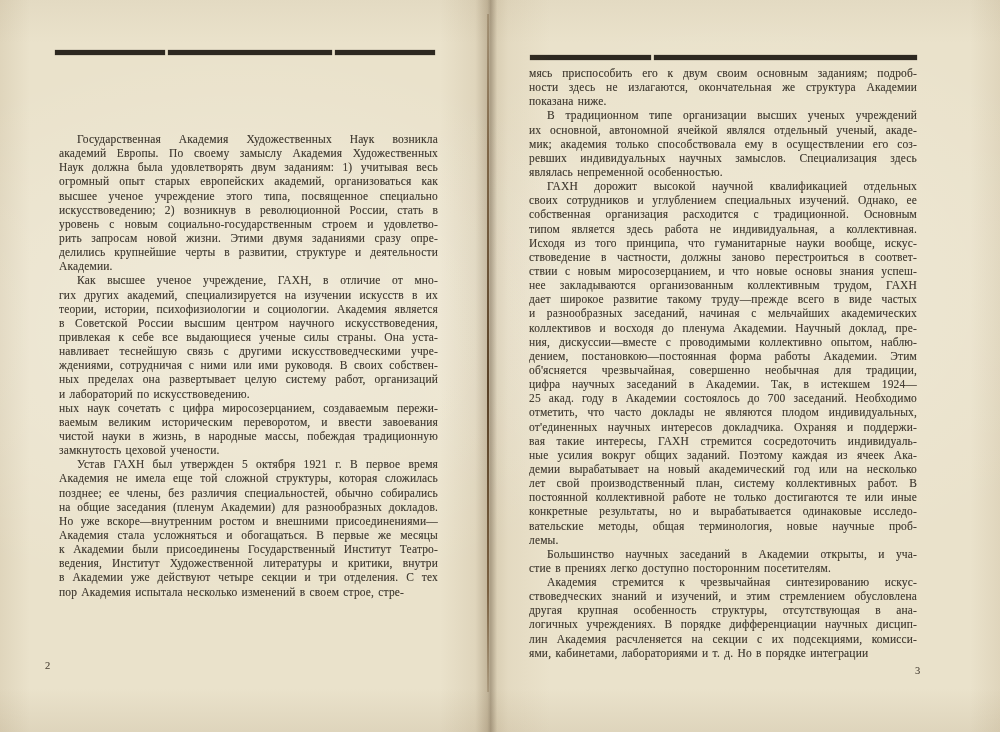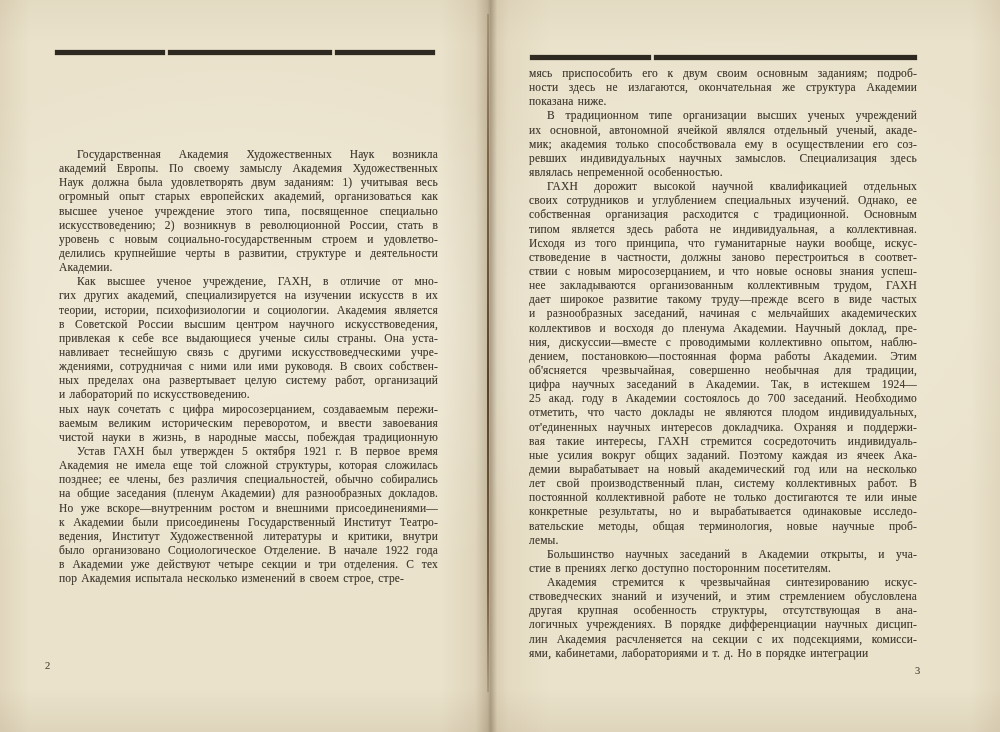--- a/index.html
+++ b/index.html
@@ -49,21 +49,21 @@
   
   .text-col{position:absolute;color:#423c33;font-size:11.5px;}
   .text-col .line{
     height:14.15px;line-height:14.15px;overflow:hidden;
     text-align:justify;text-align-last:justify;
     word-spacing:1.2px;letter-spacing:0.15px;
     text-shadow:0 0 0.5px rgba(66,60,48,0.45);
   }
   .text-col .line.para-end{text-align-last:left;}
   .text-col .line.indent{text-indent:18px;}
-  .col-left{left:59px;top:147px;width:379px;}
+  .col-left{left:59px;top:132px;width:379px;}
   .col-right{left:529px;top:66px;width:388px;}
   .page-number{
     position:absolute;font-size:10.5px;color:#524a3e;
     text-shadow:0 0 0.5px rgba(80,70,55,0.4);
   }
   .page-number-left{left:45px;top:660px;}
   .page-number-right{left:915px;top:665px;}
 </style>
 </head>
 <body>
@@ -82,42 +82,44 @@
 </div>
 
 <div class="text-col col-left" id="left-col">
     <div class="line indent">Государственная Академия Художественных Наук возникла</div>
     <div class="line">академий Европы. По своему замыслу Академия Художественных</div>
     <div class="line">Наук должна была удовлетворять двум заданиям: 1) учитывая весь</div>
     <div class="line">огромный опыт старых европейских академий, организоваться как</div>
     <div class="line">высшее ученое учреждение этого типа, посвященное специально</div>
     <div class="line">искусствоведению; 2) возникнув в революционной России, стать в</div>
     <div class="line">уровень с новым социально-государственным строем и удовлетво-</div>
+    <div class="line">рить запросам новой жизни. Этими двумя заданиями сразу опре-</div>
     <div class="line">делились крупнейшие черты в развитии, структуре и деятельности</div>
     <div class="line para-end">Академии.</div>
     <div class="line indent">Как высшее ученое учреждение, ГАХН, в отличие от мно-</div>
     <div class="line">гих других академий, специализируется на изучении искусств в их</div>
     <div class="line">теории, истории, психофизиологии и социологии. Академия является</div>
     <div class="line">в Советской России высшим центром научного искусствоведения,</div>
     <div class="line">привлекая к себе все выдающиеся ученые силы страны. Она уста-</div>
     <div class="line">навливает теснейшую связь с другими искусствоведческими учре-</div>
     <div class="line">ждениями, сотрудничая с ними или ими руководя. В своих собствен-</div>
     <div class="line">ных пределах она развертывает целую систему работ, организаций</div>
     <div class="line para-end">и лабораторий по искусствоведению.</div>
     <div class="line">ных наук сочетать с цифра миросозерцанием, создаваемым пережи-</div>
     <div class="line">ваемым великим историческим переворотом, и ввести завоевания</div>
     <div class="line">чистой науки в жизнь, в народные массы, побеждая традиционную</div>
+    <div class="line para-end">замкнутость цеховой учености.</div>
     <div class="line indent">Устав ГАХН был утвержден 5 октября 1921 г. В первое время</div>
     <div class="line">Академия не имела еще той сложной структуры, которая сложилась</div>
     <div class="line">позднее; ее члены, без различия специальностей, обычно собирались</div>
     <div class="line">на общие заседания (пленум Академии) для разнообразных докладов.</div>
     <div class="line">Но уже вскоре—внутренним ростом и внешними присоединениями—</div>
+    <div class="line">Академия стала усложняться и обогащаться. В первые же месяцы</div>
     <div class="line">к Академии были присоединены Государственный Институт Театро-</div>
     <div class="line">ведения, Институт Художественной литературы и критики, внутри</div>
-    <div class="line">было организовано Социологическое Отделение. В начале 1922 года</div>
     <div class="line">в Академии уже действуют четыре секции и три отделения. С тех</div>
     <div class="line para-end">пор Академия испытала несколько изменений в своем строе, стре-</div>
   </div>
 
 <div class="text-col col-right" id="right-col">
     <div class="line">мясь приспособить его к двум своим основным заданиям; подроб-</div>
     <div class="line">ности здесь не излагаются, окончательная же структура Академии</div>
     <div class="line para-end">показана ниже.</div>
     <div class="line indent">В традиционном типе организации высших ученых учреждений</div>
     <div class="line">их основной, автономной ячейкой являлся отдельный ученый, акаде-</div>

